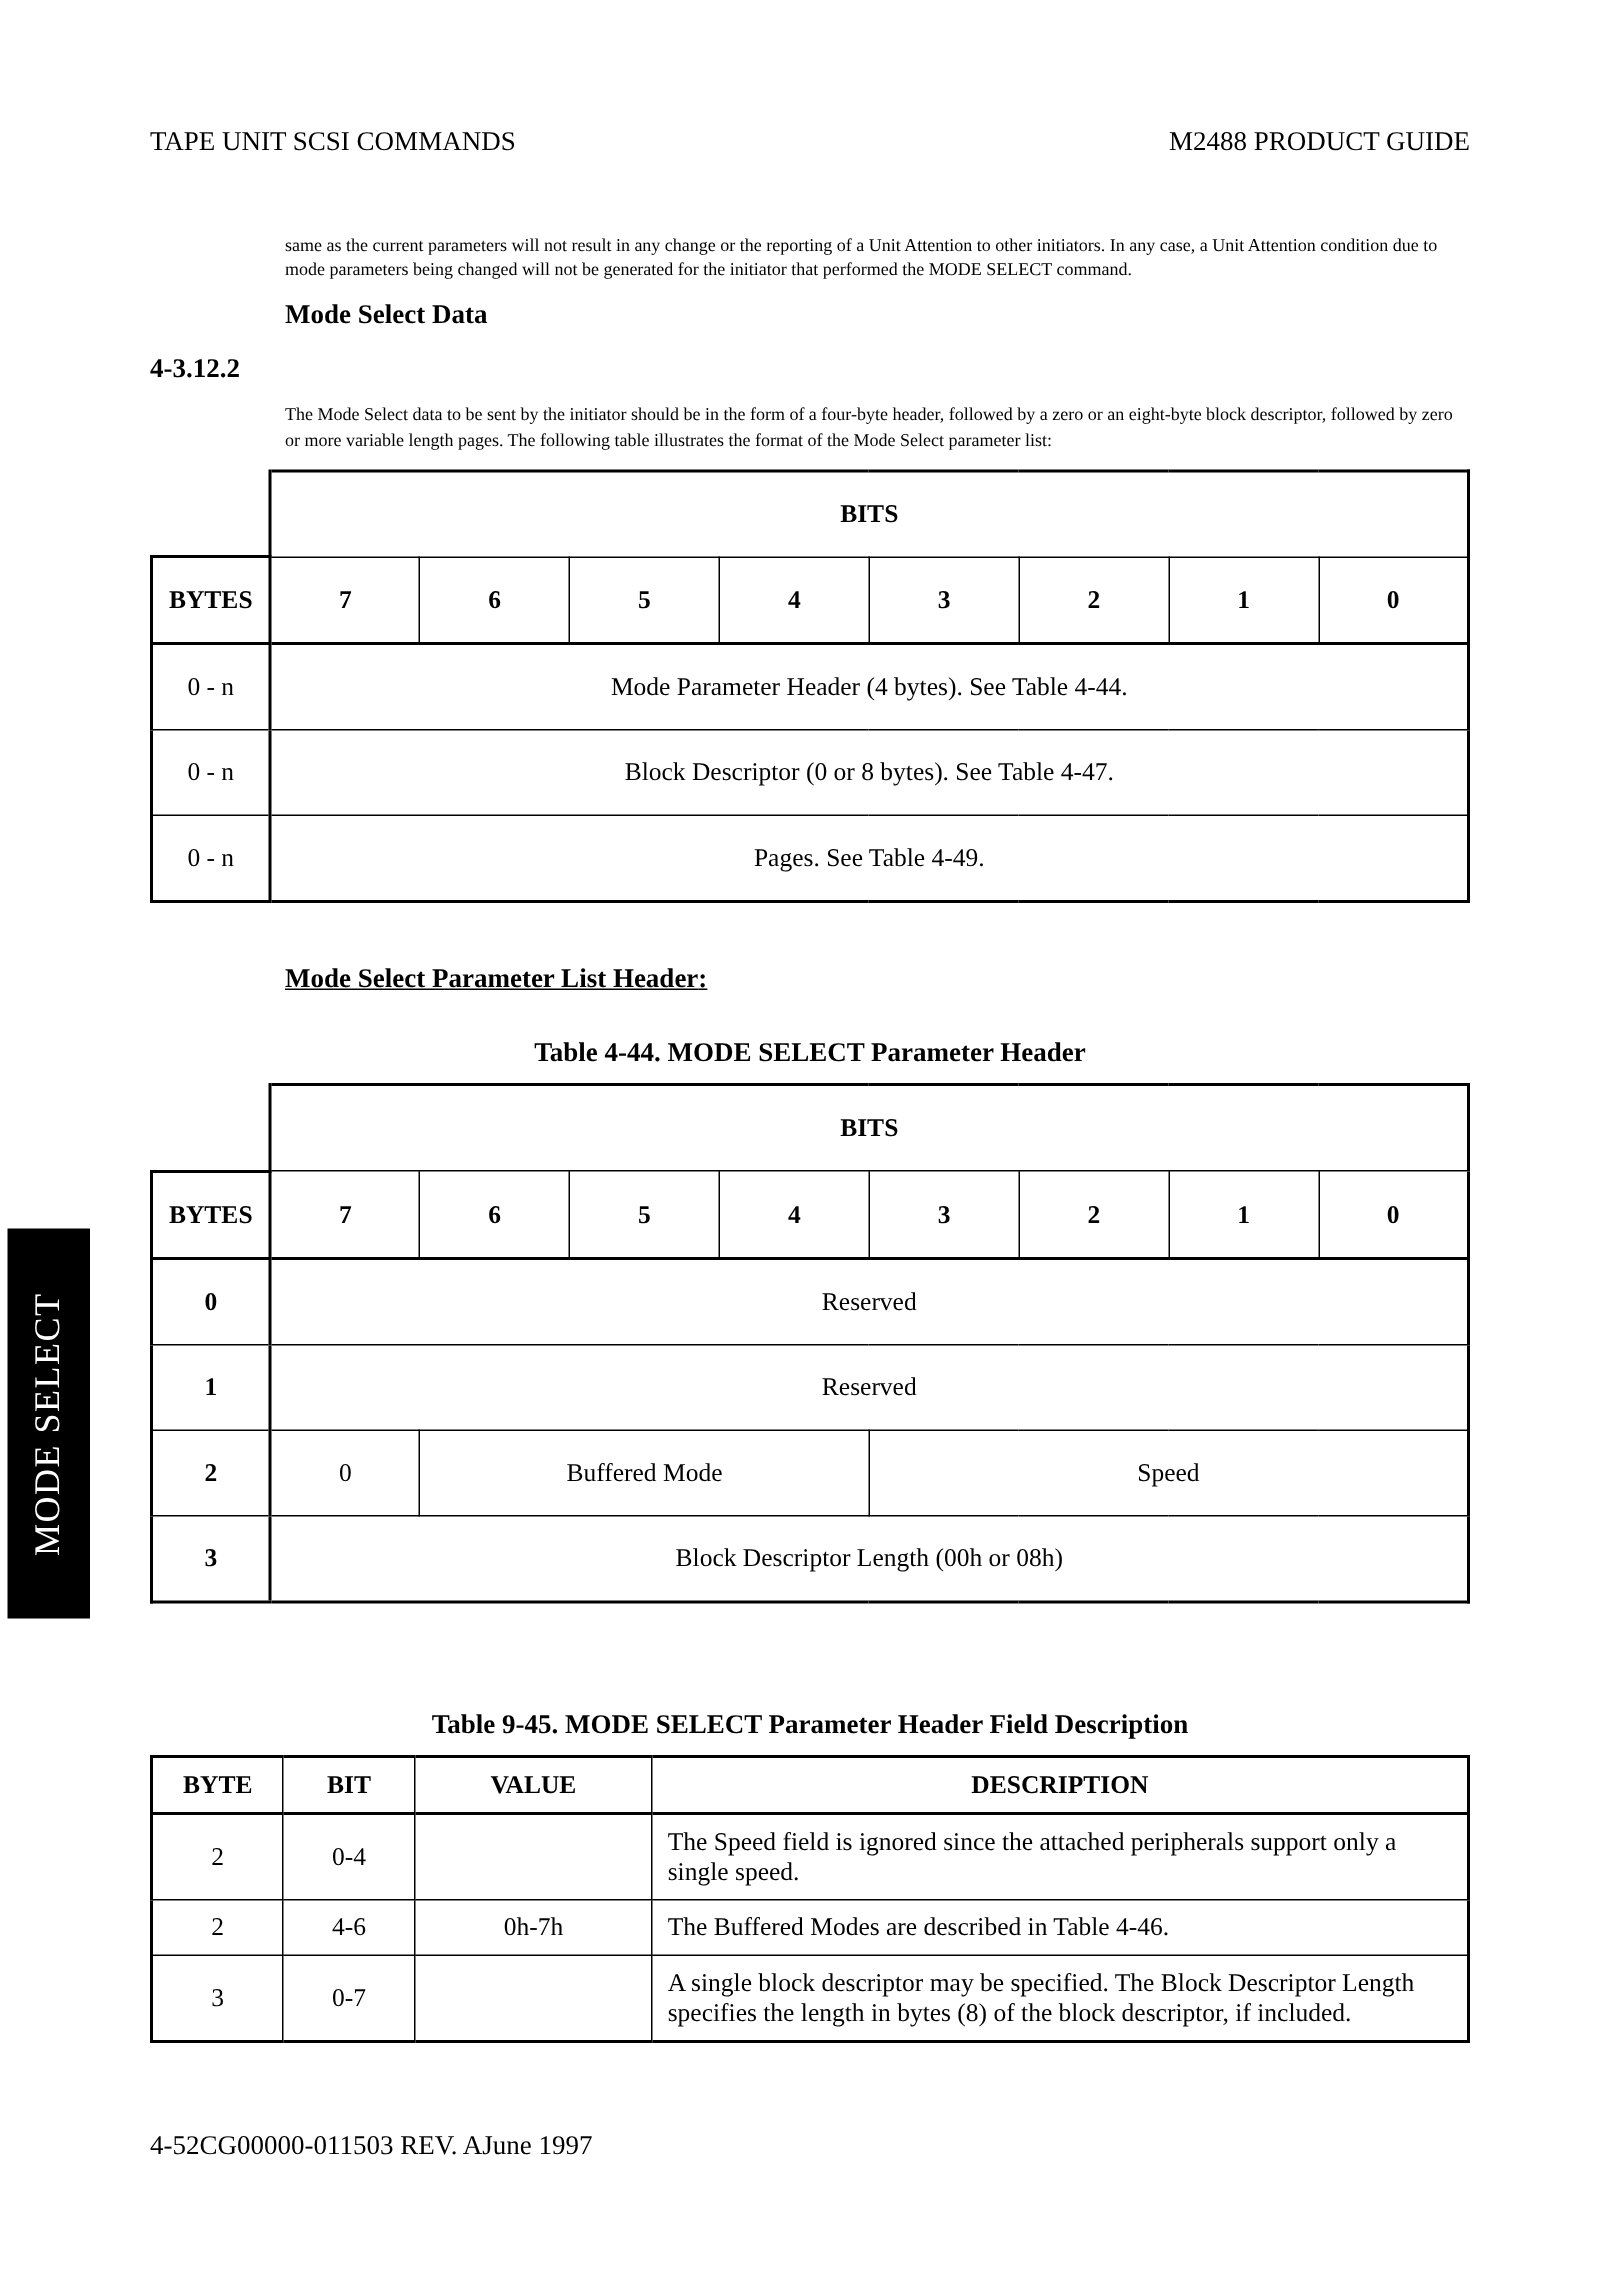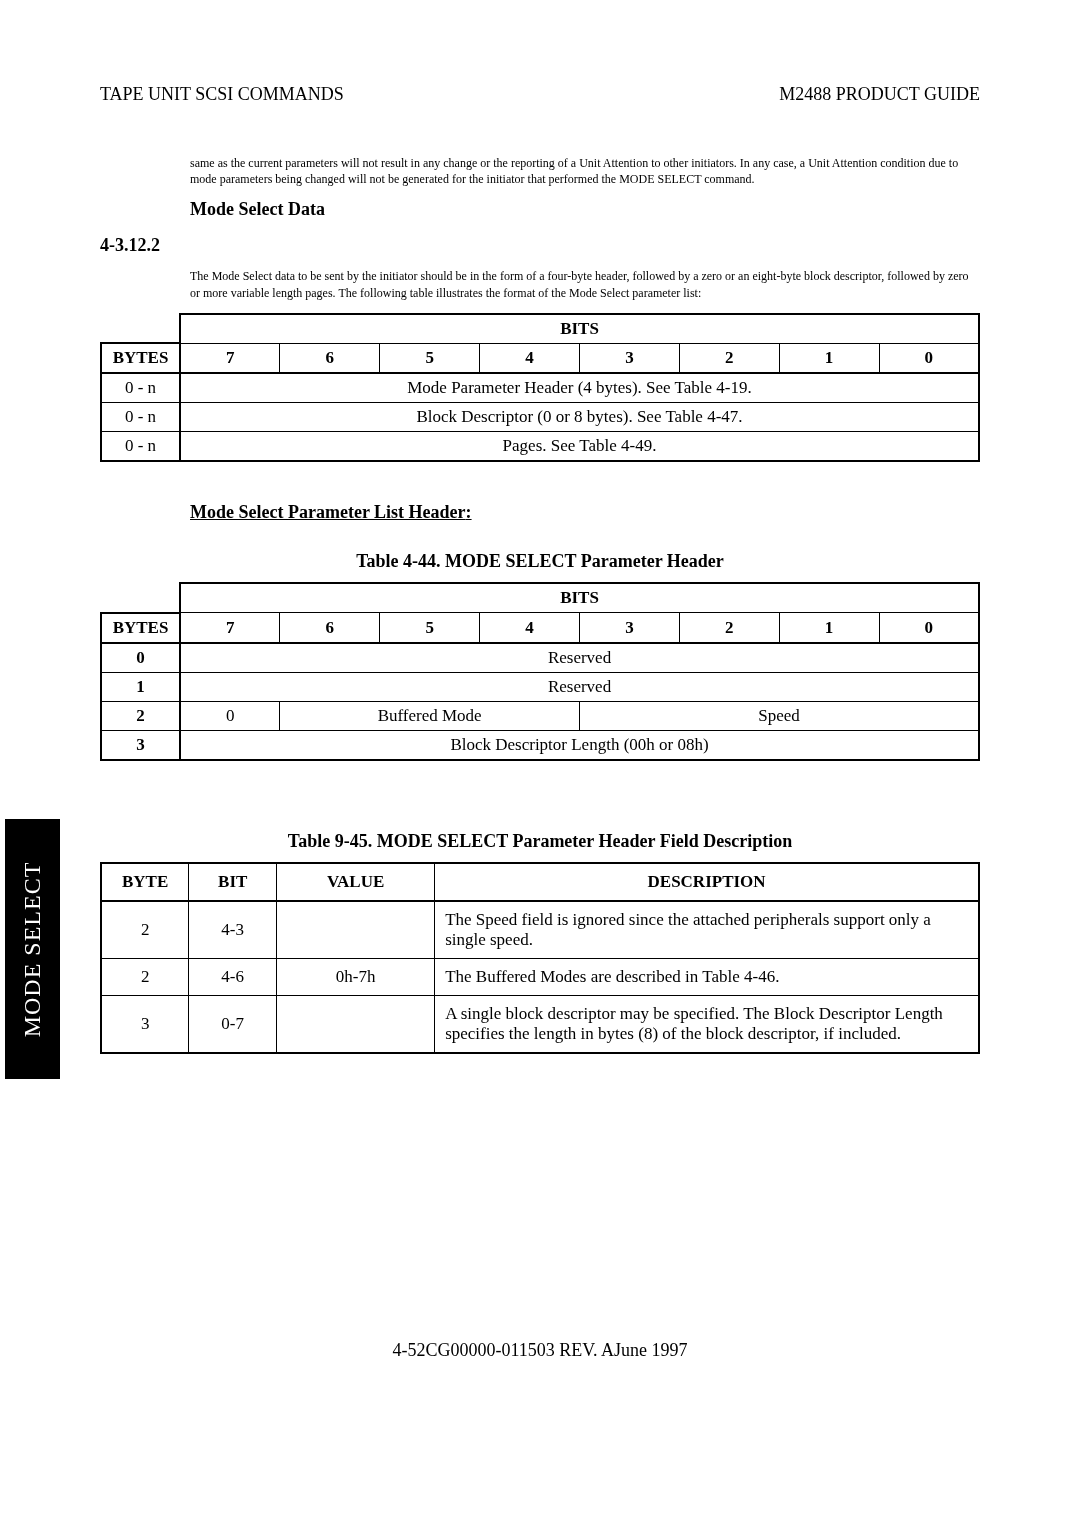--- a/index.html
+++ b/index.html
@@ -43,21 +43,21 @@
     font-size: 18px;
     margin: 20px 0 10px 0;
   }
   table {
     border-collapse: collapse;
     width: 100%;
     font-size: 17px;
   }
   th, td {
     border: 1px solid #000;
-    padding: 4px 6px;
+    padding: 18px 6px;
     text-align: center;
   }
   .thickL { border-left: 2px solid #000; }
   .thickR { border-right: 2px solid #000; }
   .thickT { border-top: 2px solid #000; }
   .thickB { border-bottom: 2px solid #000; }
   .bold { font-weight: bold; }
   .side-tab {
     position: absolute;
     left: 5px;
@@ -72,24 +72,24 @@
     justify-content: center;
   }
   .side-tab span {
     transform: rotate(-90deg);
     white-space: nowrap;
     letter-spacing: 1px;
   }
   .ftr {
     position: absolute;
     left: 100px;
-    top: 1340px;
+    top: 1420px;
     width: 880px;
     display: flex;
-    justify-content: center;
+    justify-content: flex-start;
     font-size: 18px;
   }
   .desc-left { text-align: left; }
   .subhead {
     font-weight: bold;
     font-size: 18px;
     margin-left: 90px;
     margin-top: 40px;
     margin-bottom: 10px;
     text-decoration: underline;
@@ -139,21 +139,21 @@
       <td class="bold thickB">6</td>
       <td class="bold thickB">5</td>
       <td class="bold thickB">4</td>
       <td class="bold thickB">3</td>
       <td class="bold thickB">2</td>
       <td class="bold thickB">1</td>
       <td class="bold thickR thickB">0</td>
     </tr>
     <tr>
       <td class="thickL">0 - n</td>
-      <td colspan="8" class="thickL thickR">Mode Parameter Header (4 bytes). See Table 4-19.</td>
+      <td colspan="8" class="thickL thickR">Mode Parameter Header (4 bytes). See Table 4-44.</td>
     </tr>
     <tr>
       <td class="thickL">0 - n</td>
       <td colspan="8" class="thickL thickR">Block Descriptor (0 or 8 bytes). See Table 4-47.</td>
     </tr>
     <tr>
       <td class="thickL thickB">0 - n</td>
       <td colspan="8" class="thickL thickR thickB">Pages. See Table 4-49.</td>
     </tr>
   </tbody>
@@ -223,21 +223,21 @@
     </colgroup>
     <tbody>
         <tr>
       <td class="bold thickT thickL thickB">BYTE</td>
       <td class="bold thickT thickB">BIT</td>
       <td class="bold thickT thickB">VALUE</td>
       <td class="bold thickT thickR thickB">DESCRIPTION</td>
     </tr>
     <tr>
       <td class="thickL">2</td>
-      <td>4-3</td>
+      <td>0-4</td>
       <td style="text-align:right;"></td>
       <td class="thickR desc-left">The Speed field is ignored since the attached peripherals support only a single speed.</td>
     </tr>
     <tr>
       <td class="thickL">2</td>
       <td>4-6</td>
       <td style="">0h-7h</td>
       <td class="thickR desc-left">The Buffered Modes are described in Table 4-46.</td>
     </tr>
     <tr>

